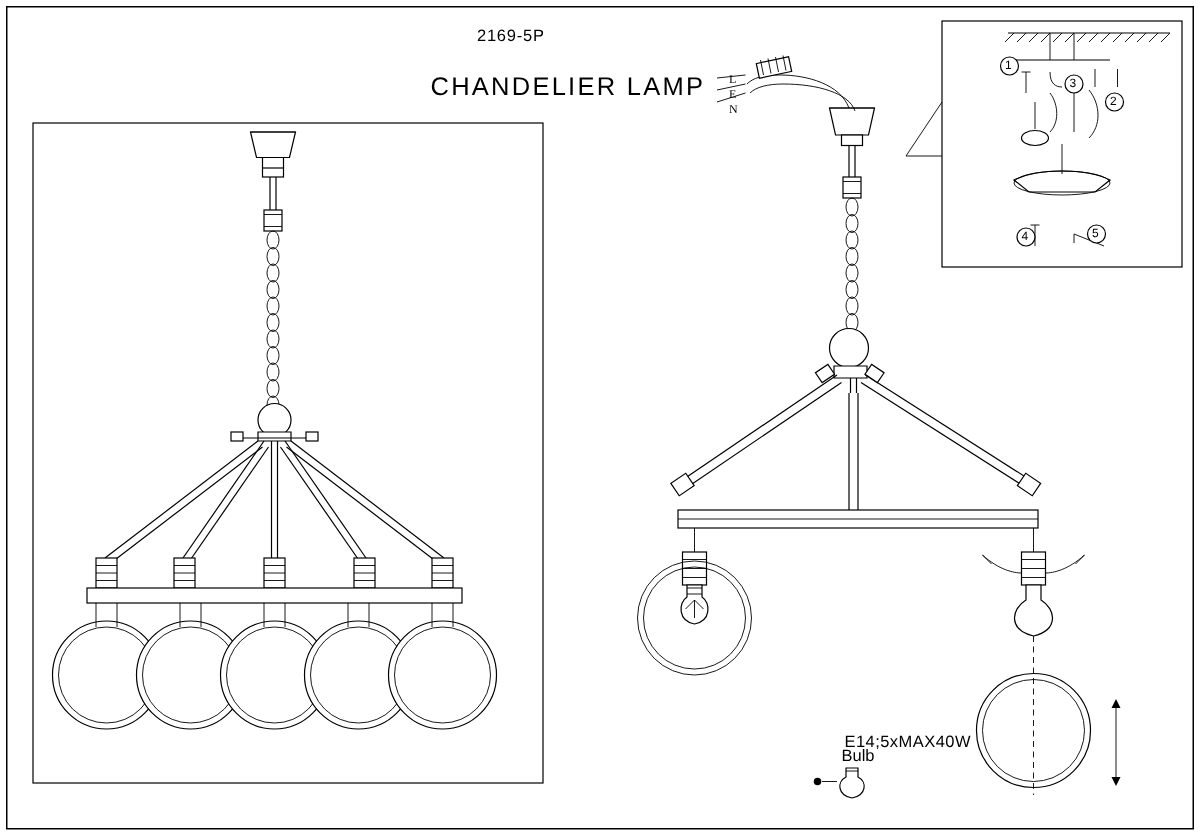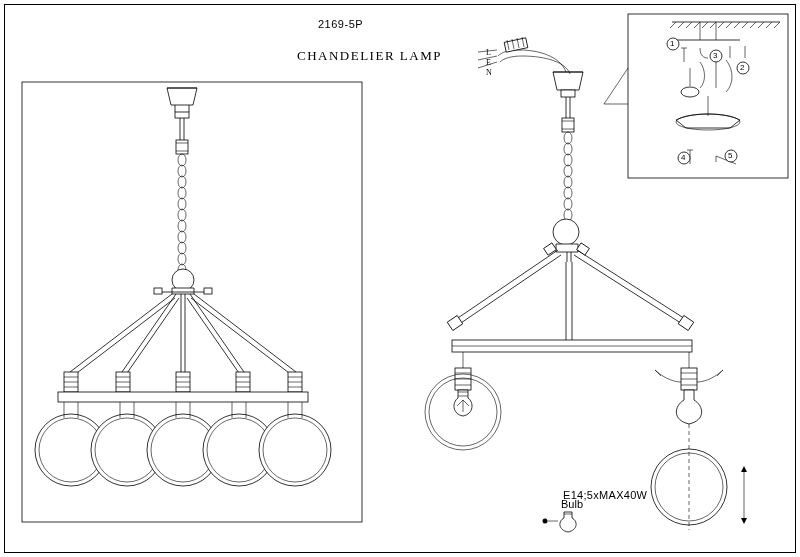--- a/index.html
+++ b/index.html
@@ -31,25 +31,24 @@
     color: #000;
     white-space: pre;
   }
   #model-code {
     left: 318px;
     top: 18px;
     font-size: 11px;
     letter-spacing: 0.5px;
   }
   #title {
-    left: 297px;
+    left: 287px;
     top: 48px;
-    font-size: 13px;
+    font-size: 17px;
     letter-spacing: 1.5px;
-    font-family: Liberation Serif, serif;
   }
   #bulb-title {
     left: 561px;
     top: 473px;
     font-size: 11px;
     margin-top: 25px;
   }
   #bulb-spec {
     left: 525px;
     top: 489px;

